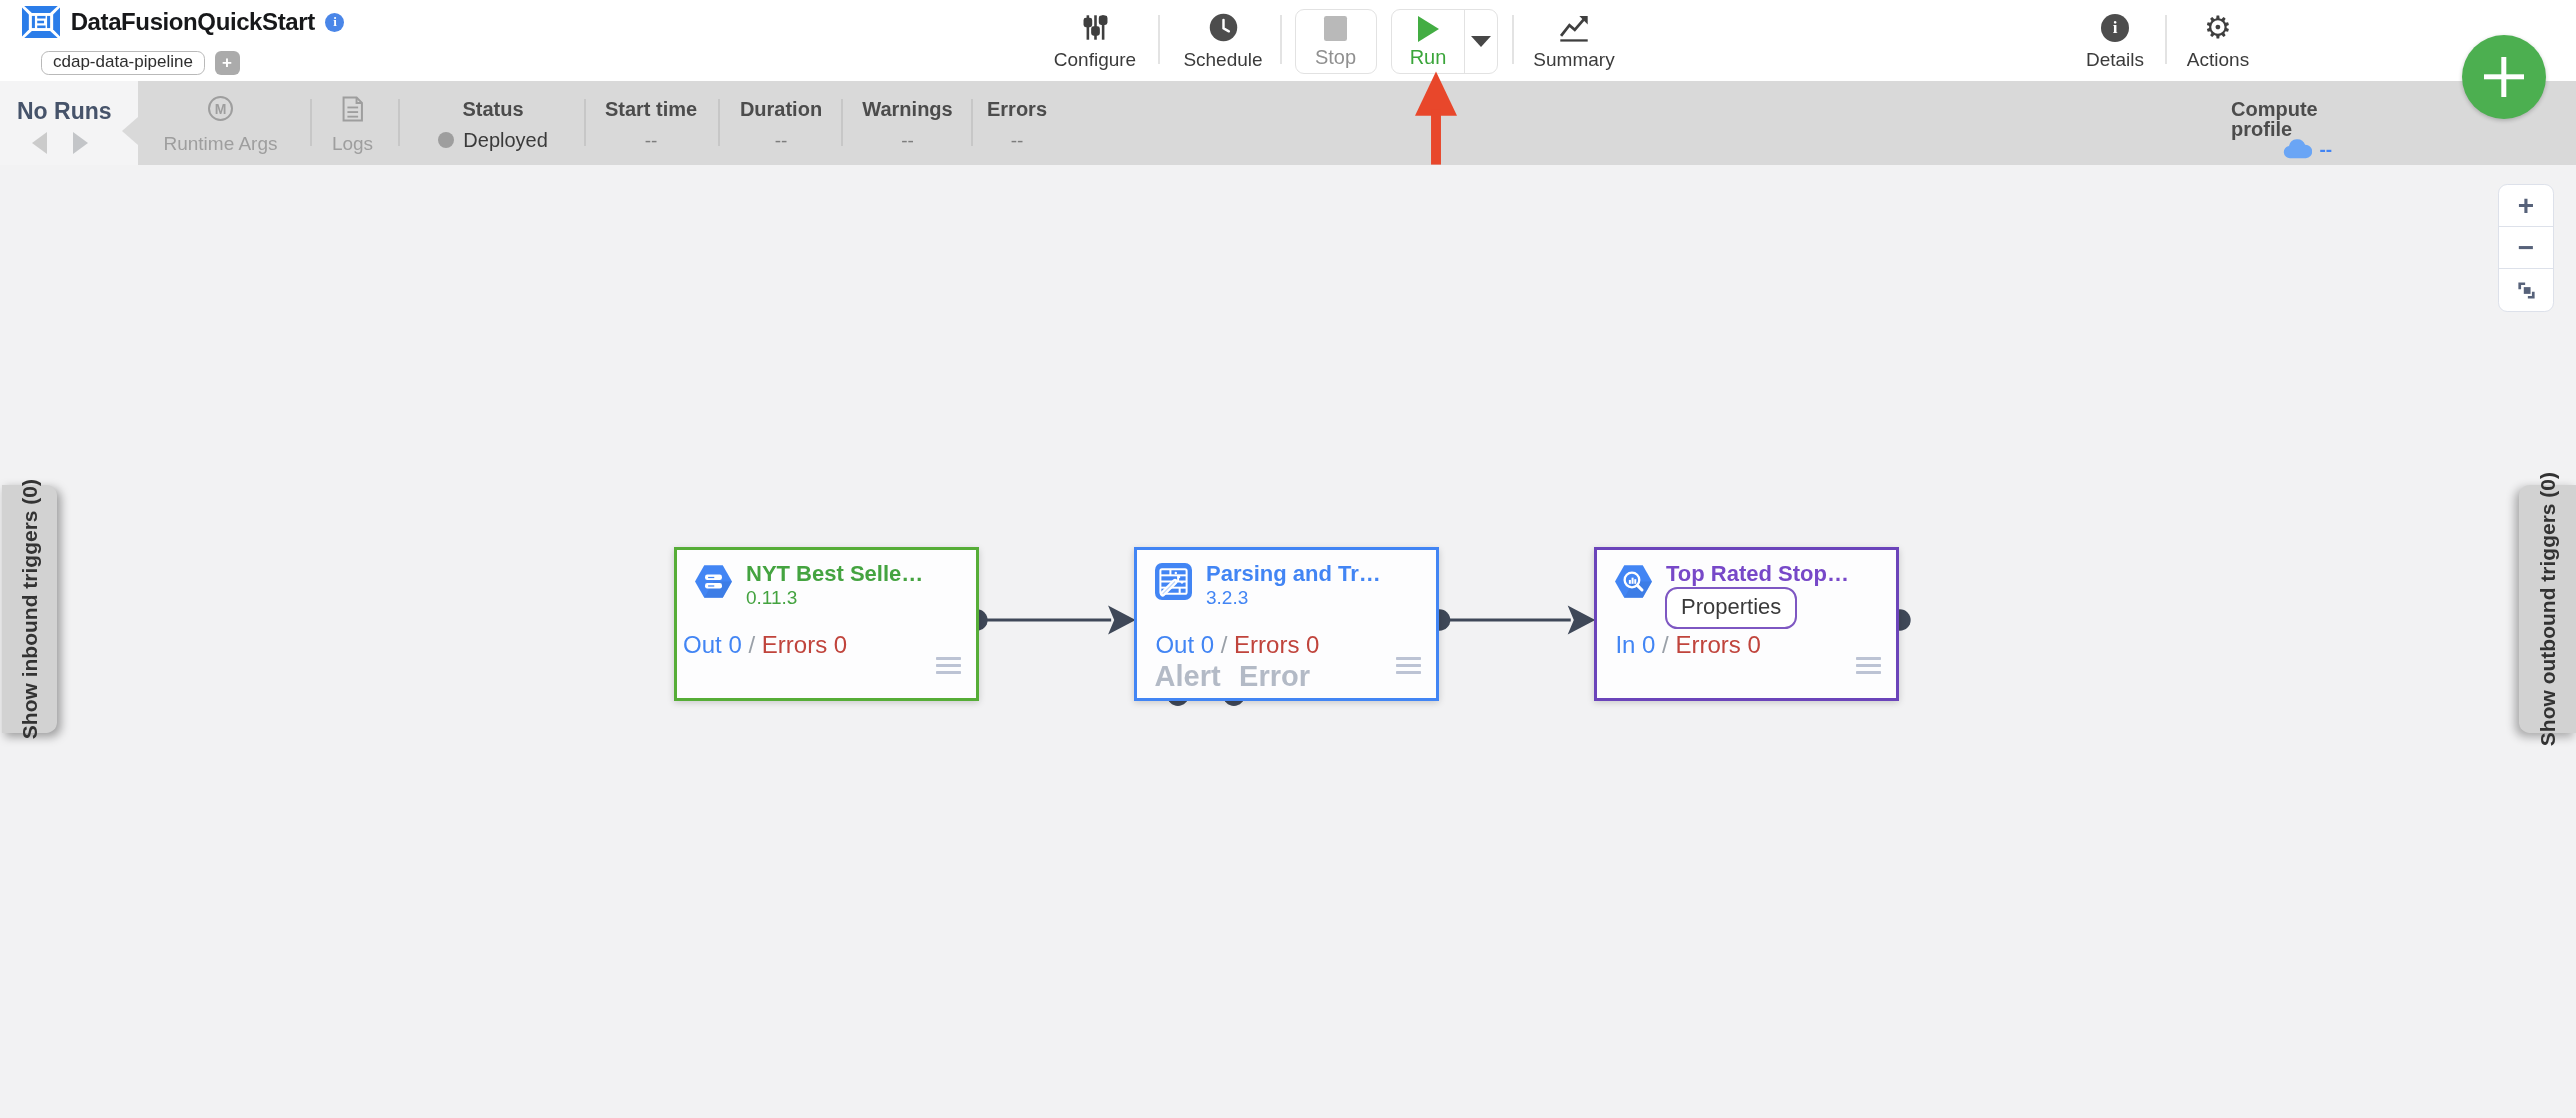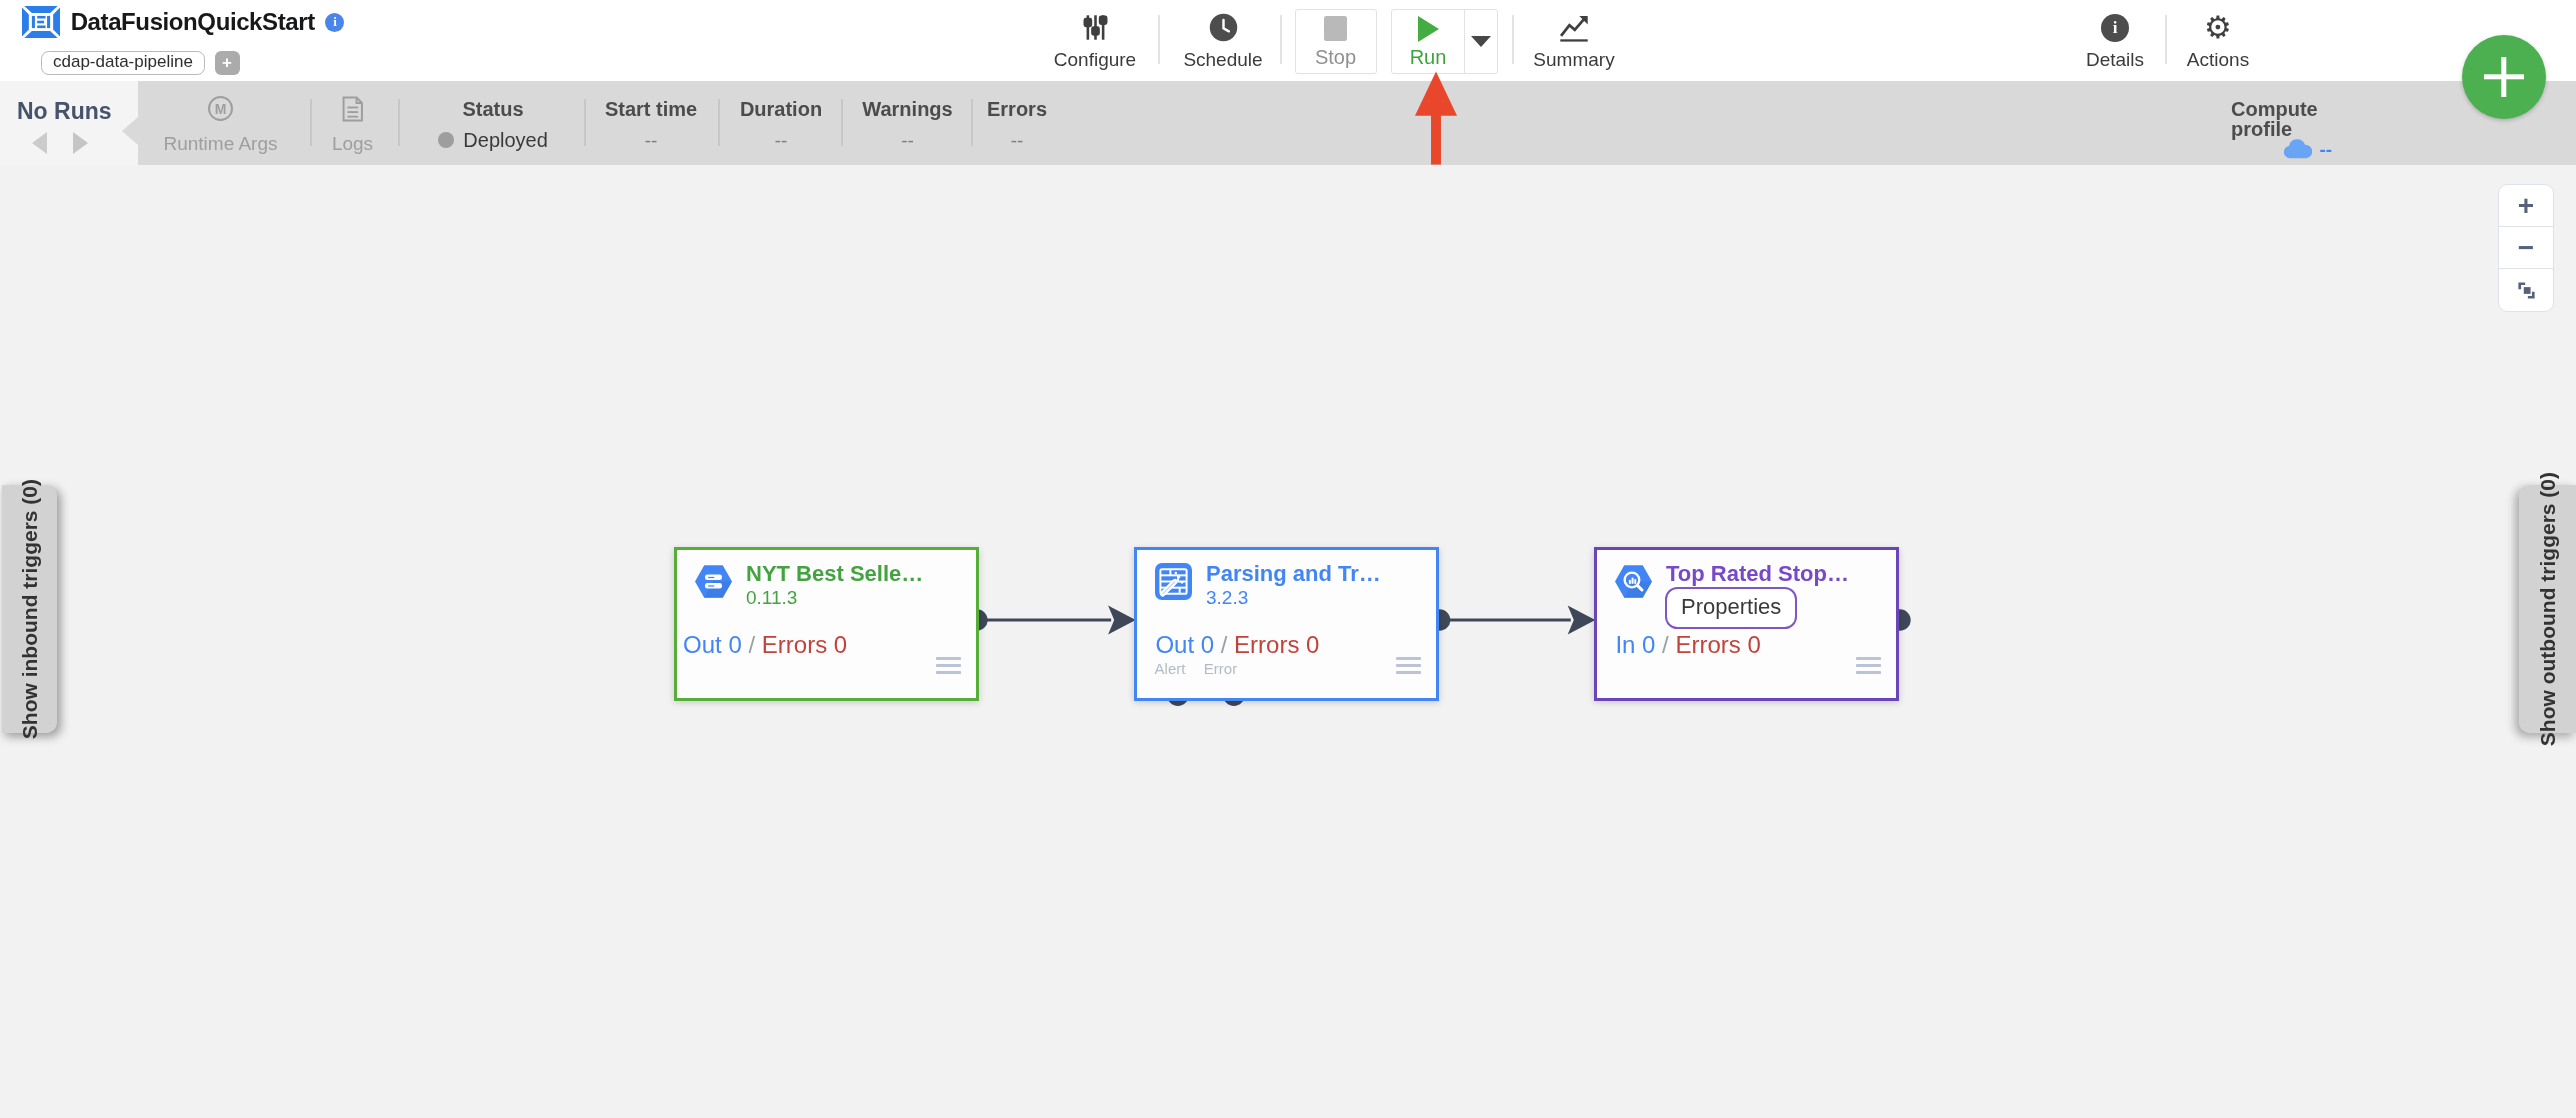--- a/index.html
+++ b/index.html
@@ -26,21 +26,21 @@
   .add-chip { width:25px; height:24px; background:#ababab; border-radius:6.1px; color:#fff;
     font-size:17px; font-weight:bold; display:flex; align-items:center; justify-content:center; cursor:pointer; }
 
   .tb-item { position:absolute; top:7.7px; height:66px; display:flex; flex-direction:column;
     align-items:center; justify-content:space-between; padding:3.1px 0 4.6px; cursor:pointer; }
   .tb-item .lbl { font-size:19px; color:#3b3b3b; line-height:1; }
   .icon-box { height:34px; display:flex; align-items:center; justify-content:center; }
   .vdiv { position:absolute; top:15.3px; width:1.5px; height:49px; background:#e3e3e3; }
 
   .btn-group { position:absolute; top:9.2px; height:65px; background:#fff; border:1.5px solid #e2e2e2;
-    border-radius:3px; display:flex; overflow:hidden; }
+    border-radius:9px; display:flex; overflow:hidden; }
   .btn-seg { display:flex; flex-direction:column; align-items:center; justify-content:space-between;
     padding:6.1px 0 4.6px; cursor:pointer; }
   .stop-sq { width:23px; height:24.6px; border-radius:2.3px; background:#b9b9b9; }
   .stop-lbl { font-size:20px; color:#909090; }
   .play-tri { width:0; height:0; border-left:21.5px solid #43ad43; border-top:13px solid transparent;
     border-bottom:13px solid transparent; }
   .run-lbl { font-size:20px; color:#3aa53a; }
   .caret-seg { width:32px; border-left:1.5px solid #e2e2e2; display:flex; align-items:center; justify-content:center; cursor:pointer; }
   .caret-down { width:0; height:0; border-left:10px solid transparent; border-right:10px solid transparent;
     border-top:11.5px solid #474747; }
@@ -105,21 +105,21 @@
     box-shadow:0 2.3px 7px rgba(0,0,0,.18); cursor:pointer; }
   .node-green { border:3.1px solid #56ad37; }
   .node-blue { border:3.1px solid #4285f4; }
   .node-purple { border:3.8px solid #6b44ba; }
   .n-icon { position:absolute; left:18.4px; top:13px; width:37px; height:37px; }
   .n-title { position:absolute; left:69px; top:10.7px; font-size:22px; font-weight:bold; white-space:nowrap; }
   .t-green { color:#44a340; } .t-blue { color:#4285f4; } .t-purple { color:#7748c8; }
   .n-version { position:absolute; left:69px; top:37px; font-size:19px; }
   .n-metrics { position:absolute; top:81px; font-size:24px; white-space:nowrap;text-align:right; }
   .m-primary { color:#4285f4; } .m-sep { color:#9aa0a8; } .m-errors { color:#c0443c; }
-  .n-ports-lbl { position:absolute; left:17.6px; top:110px; font-size:15px; color:#b3bac6; display:flex; gap:18.4px; }
+  .n-ports-lbl { position:absolute; left:17.6px; top:110px; font-size:29px; color:#b3bac6; display:flex; gap:18.4px;font-weight:bold; }
   .hamburger { position:absolute; right:15.3px; top:107px; width:24.6px; cursor:pointer; }
   .hamburger div { height:3.1px; background:#bcc3d4; margin-bottom:3.8px; border-radius:0.8px; }
   .props-btn { position:absolute; left:68px; top:37px; border:2.3px solid #7e57c2; border-radius:12.3px;
     background:#fff; font-size:22px; color:#3a3a3a; padding:5.4px 14px 7px; cursor:pointer; }
 
   .wire-layer { position:absolute; inset:0; pointer-events:none; }
   .wire-layer .port { pointer-events:auto; cursor:crosshair; }
 </style>
 </head>
 <body>

